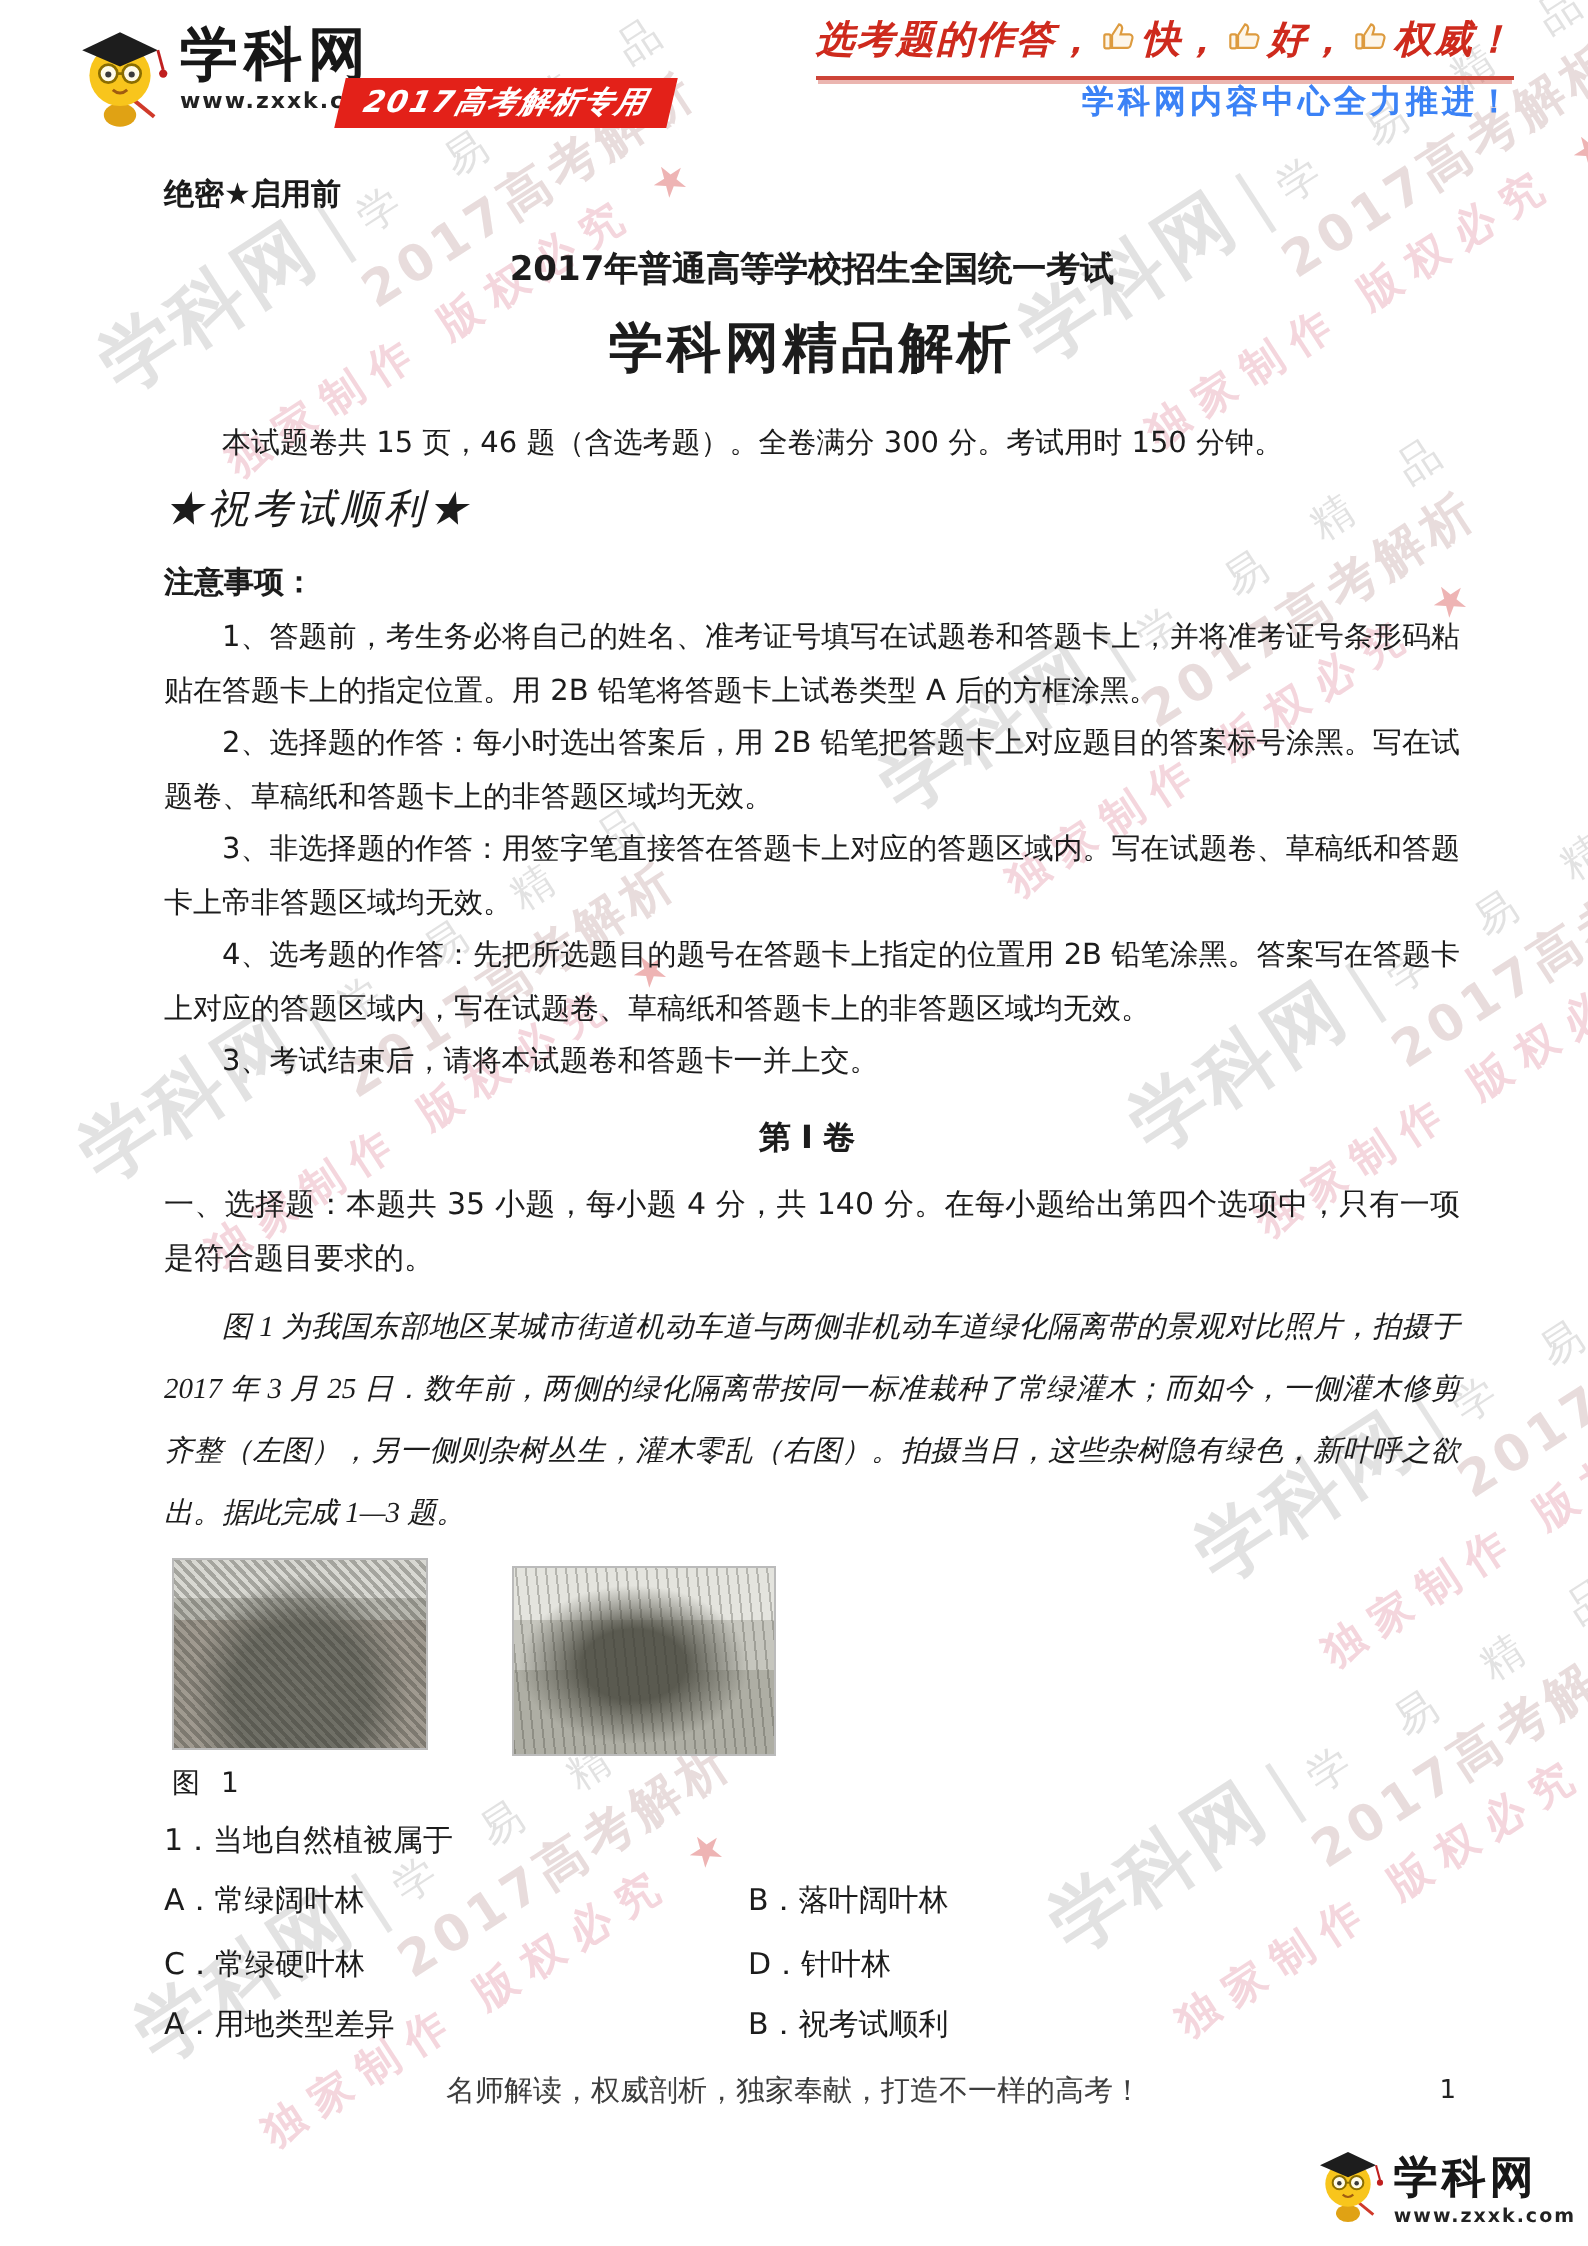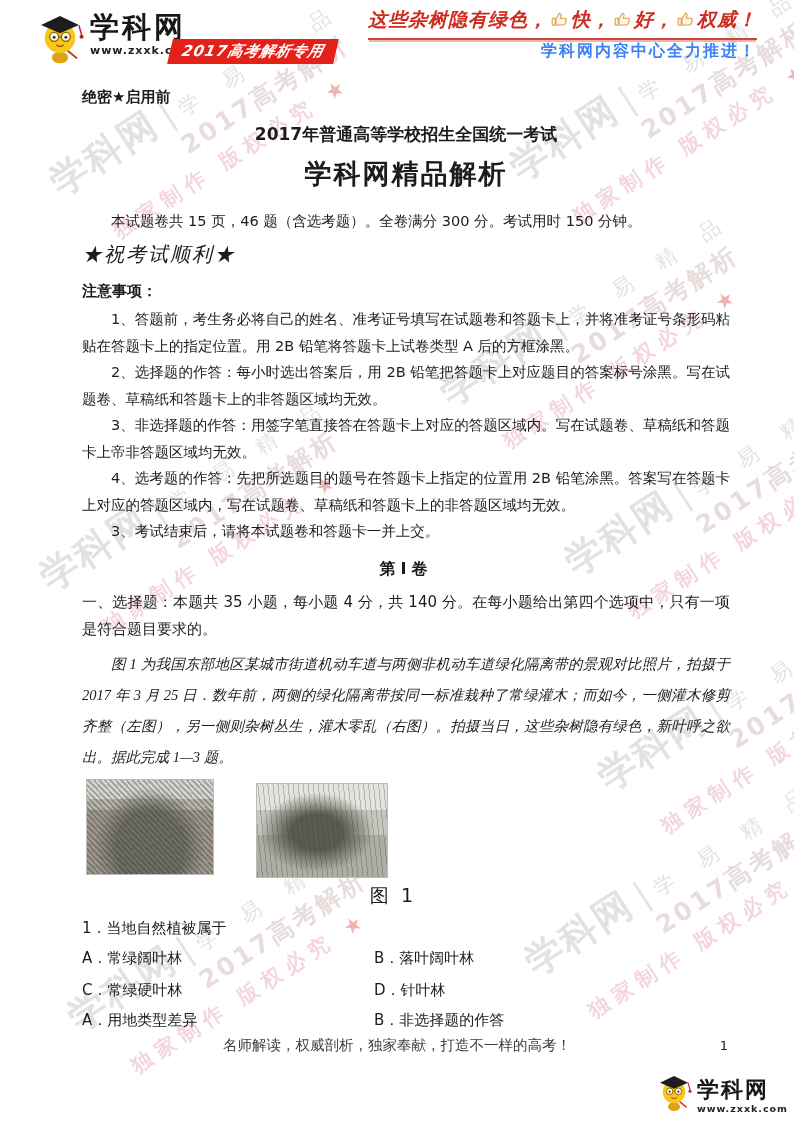--- a/index.html
+++ b/index.html
@@ -52,21 +52,21 @@
   .photo-left{width:126px;height:94px;
     background:
       repeating-linear-gradient(47deg,rgba(45,45,38,.30) 0 2px,rgba(255,255,255,0) 2px 4px),
       radial-gradient(ellipse at 50% 72%,#6f6f66 0 38%,rgba(0,0,0,0) 62%),
       linear-gradient(180deg,#d8d8d2 0 20%,#b8b8b0 20% 32%,#a09a90 32% 100%);}
   .photo-right{width:130px;height:93px;margin-left:42px;margin-top:4px;
     background:
       repeating-linear-gradient(84deg,rgba(60,60,52,.28) 0 1px,rgba(255,255,255,0) 1px 5px),
       radial-gradient(ellipse at 46% 52%,#5a5a50 0 26%,rgba(0,0,0,0) 58%),
       linear-gradient(180deg,#e4e4de 0 28%,#c6c6be 28% 55%,#aeaea4 55% 100%);}
-  .figure-caption{text-align:right;font-size:19px;letter-spacing:3px;margin-top:5px;}
+  .figure-caption{text-align:left;font-size:14px;letter-spacing:3px;margin-top:5px;}
   
   .q-stem{font-size:15px;line-height:30px;margin:2px 0 0 0;}
   .options{display:grid;grid-template-columns:292px 1fr;row-gap:2px;font-size:15px;line-height:30px;}
   
   .footer-slogan{position:absolute;left:0;right:0;top:1036px;text-align:center;font-size:14.5px;color:#3d3d3d;z-index:2;}
   .page-number{position:absolute;right:66px;top:1038px;font-size:13px;color:#222;z-index:2;}
   .bottom-logo{position:absolute;right:6px;top:1068px;display:flex;align-items:flex-start;z-index:2;}
   .bottom-logo .logo-text{margin-top:10px;}
   .bottom-logo .logo-name{font-size:22px;line-height:24px;letter-spacing:2px;}
   .bottom-logo .logo-url{font-size:9.5px;}
@@ -172,21 +172,21 @@
       <span class="logo-text">
         <span class="logo-name">学科网</span>
         <span class="logo-url">www.zxxk.com</span>
       </span>
     </div>
     <div class="banner">
       <span>2017高考解析专用</span>
     </div>
     <div class="slogans">
       <div class="slogan1">
-        <span>这些杂树隐有绿色，</span>
+        <span>选考题的作答，</span>
         <span class="thumb">
           <svg viewBox="0 0 22 20" width="17" height="16">
               <rect x="1.5" y="9" width="4" height="9" rx="1" fill="#fdf6ea" stroke="#dd9b3f" stroke-width="1.4"></rect>
               <path d="M6.5 17.5V9.5l4.5-7c1.6.3 2.4 1.8 1.9 3.4L12 9h5.8c1.3 0 2.2 1.2 1.9 2.4l-1.2 4.6c-.3 1-1.2 1.7-2.2 1.7H6.5z" fill="#fdf6ea" stroke="#dd9b3f" stroke-width="1.4"></path>
             </svg>
         </span>
         <span>快，</span>
         <span class="thumb">
           <svg viewBox="0 0 22 20" width="17" height="16">
               <rect x="1.5" y="9" width="4" height="9" rx="1" fill="#fdf6ea" stroke="#dd9b3f" stroke-width="1.4"></rect>
@@ -233,21 +233,21 @@
     <p class="q-stem">1．当地自然植被属于</p>
     <div class="options">
       <span>A．常绿阔叶林</span>
       <span>B．落叶阔叶林</span>
       <span>C．常绿硬叶林</span>
       <span>D．针叶林</span>
     </div>
 
     <div class="options">
       <span>A．用地类型差异</span>
-      <span>B．非选择题的作答</span>
+      <span>B．祝考试顺利</span>
     </div>
   </main>
 
   <div class="footer-slogan">名师解读，权威剖析，独家奉献，打造不一样的高考！</div>
   <div class="page-number">1</div>
 
   <div class="bottom-logo">
     <span class="mascot">
       <svg viewBox="0 0 60 66" width="40" height="44" aria-hidden="true">
         <ellipse cx="30" cy="58" rx="9" ry="6.5" fill="#e0a214"></ellipse>

